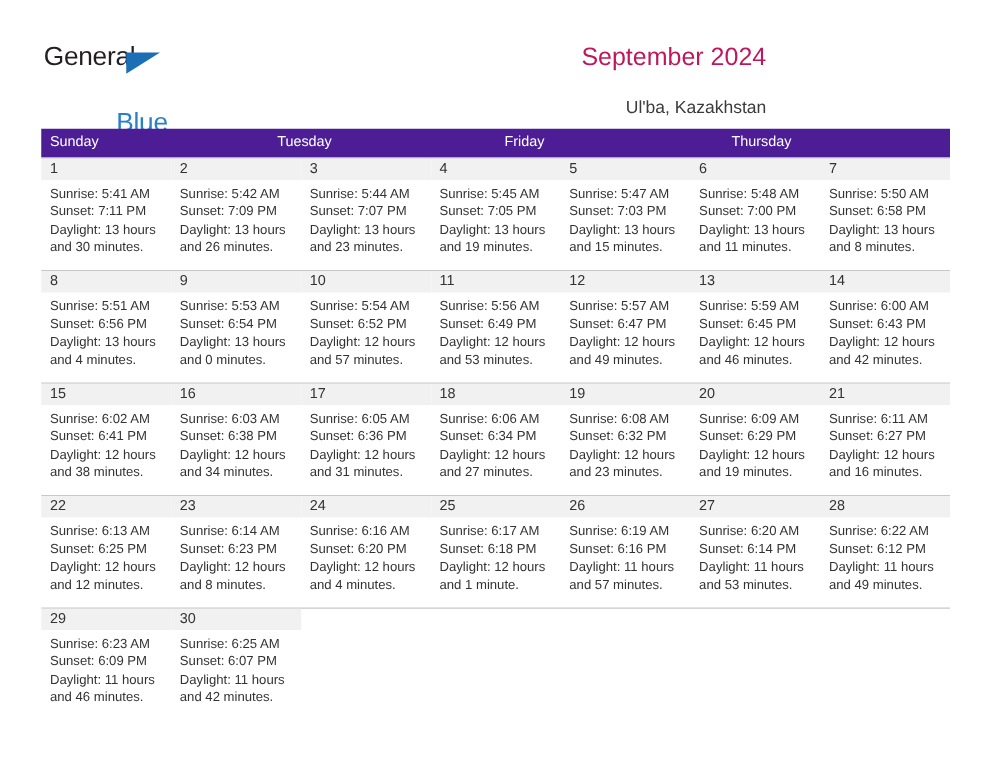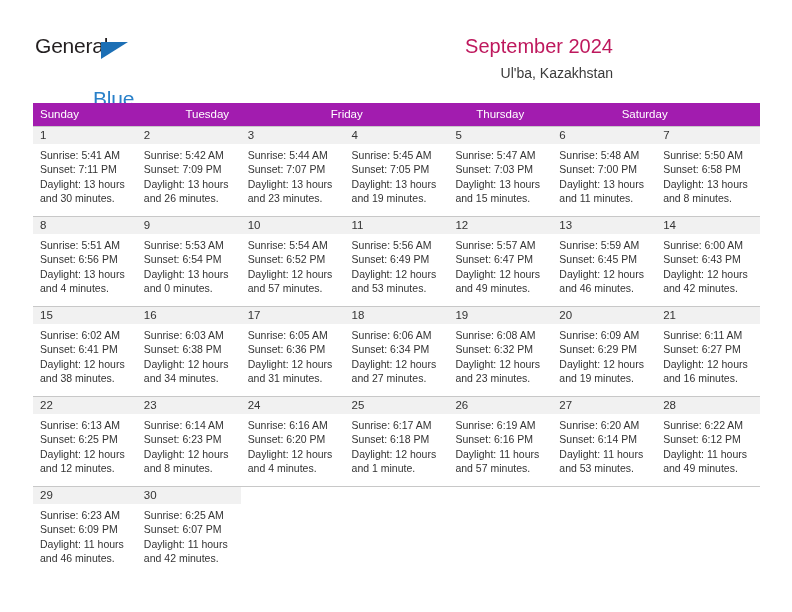--- a/index.html
+++ b/index.html
@@ -77,36 +77,36 @@
     font-size: 20px;
     font-weight: normal;
     color: #be185d;
     line-height: 32px;
     white-space: nowrap;
   }
   .cal-subtitle {
     font-size: 14px;
     color: #3b3b3b;
     line-height: 20px;
-    margin-top: 1px;
+    margin-top: 13px;
     white-space: nowrap;
   }
 
   
   .calendar {
     position: absolute;
     left: 33px;
     top: 103px;
     width: 727px;
   }
 
   .dow-row {
     display: flex;
     width: 100%;
-    background: #a21caf;
+    background: #4c1d95;
   }
   .dow {
     flex: 1 1 0;
     box-sizing: border-box;
     color: #ffffff;
     font-size: 11.5px;
     line-height: 12px;
     padding: 5px 0 6px 7px;
     height: 23px;
   }
@@ -174,21 +174,20 @@
 
   </div>
 
   <div class="calendar">
 
     <div class="dow-row">
       <div class="dow">Sunday</div>
       <div class="dow">Tuesday</div>
       <div class="dow">Friday</div>
       <div class="dow">Thursday</div>
-      <div class="dow">Saturday</div>
     </div>
 
     <div class="week">
       <div class="day">
         <div class="daynum-band">
             <span class="daynum">1</span>
           </div>
         <div class="daybody">
           <div class="dline">Sunrise: 5:41 AM</div>
           <div class="dline">Sunset: 7:11 PM</div>

